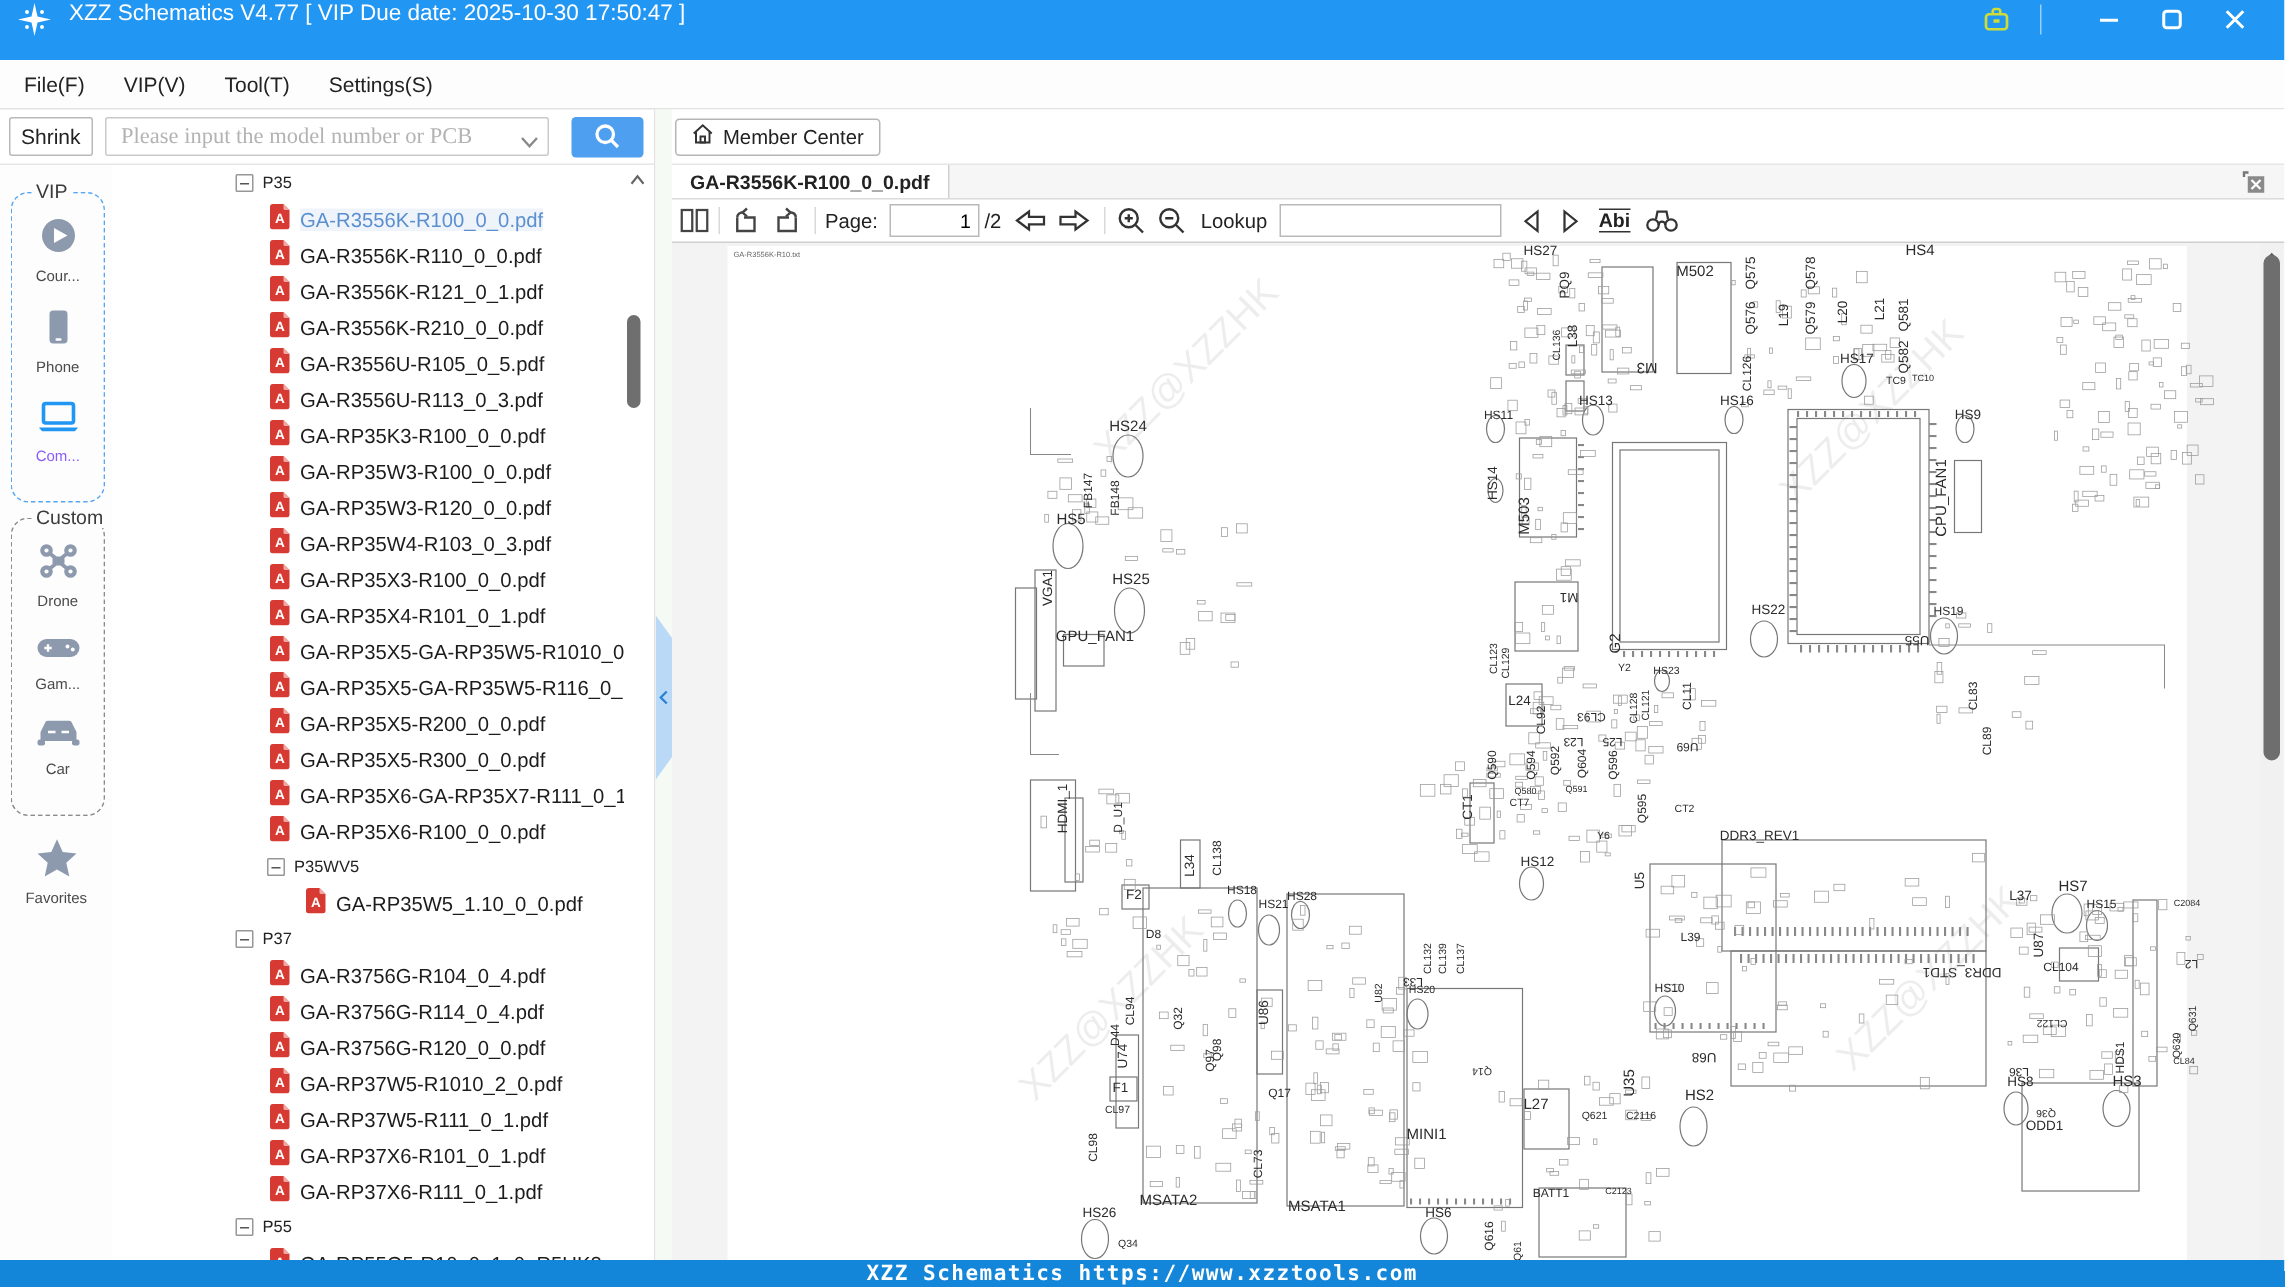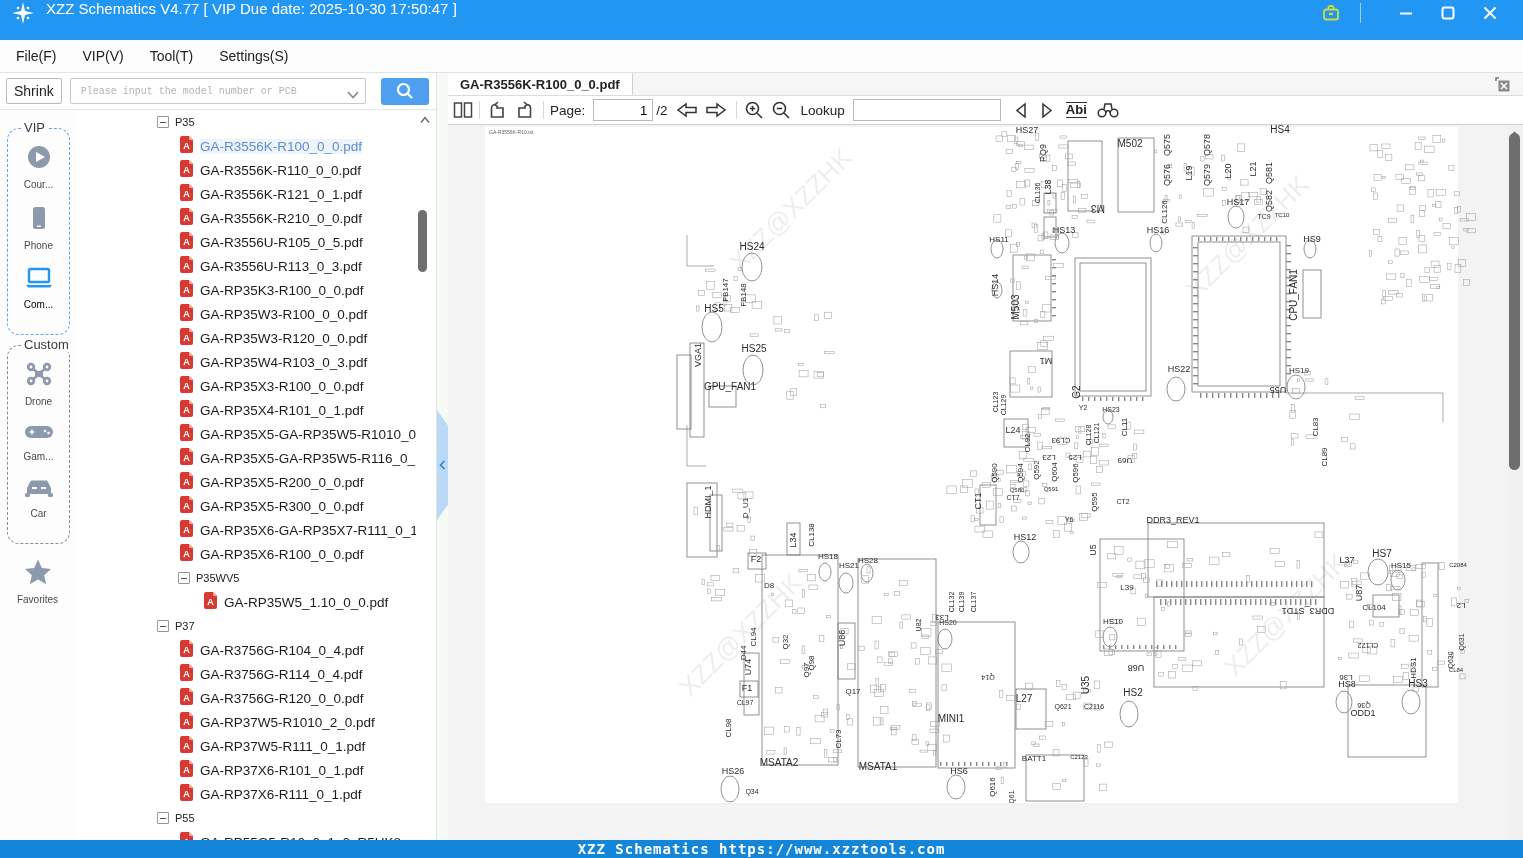--- a/index.html
+++ b/index.html
@@ -12,34 +12,34 @@
   .winbtn{width:26px;height:26px;display:flex;align-items:center;justify-content:center;margin-left:16px;cursor:pointer}
   
   .menubar{height:33px;border-bottom:1px solid #e2e2e2;display:flex;align-items:center;padding-left:16px;background:#fdfdfd}
   .menubar span{font-size:14px;margin-right:26px;cursor:pointer}
   
   .main{display:flex;height:767px}
   .left{width:437px;display:flex;flex-direction:column;border-right:1px solid #e3e3e3}
   .searchrow{height:37px;border-bottom:1px solid #e6e6e6;display:flex;align-items:center;flex:none}
   .shrinkbtn{margin-left:6px;height:26px;padding:0 7px;border:1px solid #b9b9b9;border-radius:2px;background:#fff;font-size:14px;display:flex;align-items:center;cursor:pointer}
   .searchbox{position:relative;margin-left:8px;width:296px;height:26px}
-  .searchbox input{width:100%;height:100%;border:1px solid #c9c9c9;border-radius:2px;padding:0 26px 0 10px;font-size:10px;font-family:Liberation Mono, monospace;color:#333}
+  .searchbox input{width:100%;height:100%;border:1px solid #c9c9c9;border-radius:2px;padding:0 26px 0 10px;font-size:15px;font-family:Liberation Serif, serif;color:#333}
   .searchbox input::placeholder{color:#b3b3b3}
   .searchbox .chev{position:absolute;right:7px;top:9px}
   .searchgo{margin-left:15px;width:48px;height:27px;background:#4f9ff0;border-radius:3px;display:flex;align-items:center;justify-content:center;cursor:pointer}
   .leftbody{flex:1;display:flex;min-height:0;background:#fff}
   
   .iconbar{width:75px;flex:none;padding-top:8px;position:relative;background:#fdfdfd}
   .group{position:relative;margin:10px 5px 0 7px;border-radius:12px;padding:14px 0 10px}
   .group.vip{border:1.6px dashed #57a6f2}
   .group.custom{border:1.6px dashed #8b8b8b}
   .group .gtitle{position:absolute;top:-9px;left:13px;background:#fdfdfd;padding:0 3px;font-size:13px;color:#3b3b3b}
   .sbitem{display:flex;flex-direction:column;align-items:center;margin-bottom:14px;cursor:pointer}
   .sbitem .lbl{margin-top:5px;font-size:10px;color:#4a4a4a;max-width:60px;white-space:nowrap;overflow:hidden}
-  .sbitem.active .lbl{color:#000000}
+  .sbitem.active .lbl{color:#8b5cf6}
   .fav{margin-top:14px}
   
   .tree{flex:1;position:relative;overflow:hidden;background:#fff;font-size:13.5px}
   .trow{position:absolute;left:0;right:20px;height:24px;display:flex;align-items:center;white-space:nowrap;overflow:hidden;cursor:pointer}
   .toggler{width:12px;height:12px;border:1px solid #979797;border-radius:1px;position:relative;flex:none;background:#fff}
   .toggler:after{content:"";position:absolute;left:2px;right:2px;top:5px;height:1.4px;background:#555}
   .tlabel{margin-left:6px;font-size:11px}
   .flabel{margin-left:6px;color:#1c1c1c}
   .trow.sel .flabel{color:#5b8fd0;background:rgba(100,150,220,.10)}
   .treescroll{position:absolute;right:8px;top:0;bottom:0;width:10px}
@@ -452,20 +452,32 @@
 
   <div class="splitter">
     <div class="collapser">
       <svg width="7" height="10" viewBox="0 0 7 10">
           <path d="M5.5 1 L1.5 5 L5.5 9" fill="none" stroke="#2a7fd4" stroke-width="1.5"></path>
         </svg>
     </div>
   </div>
 
   <div class="right">
+    <div class="memberrow">
+      <div class="membtn">
+        <span>
+          <svg width="15" height="15" viewBox="0 0 15 15" fill="none" stroke="#333" stroke-width="1.3">
+            <path d="M1.5 7 L7.5 1.5 L13.5 7"></path>
+              <path d="M3 6 V13 H12 V6"></path>
+              <rect x="6" y="9" width="3" height="4"></rect>
+          </svg>
+        </span>
+        <span>Member Center</span>
+      </div>
+    </div>
 
     <div class="tabbar">
       <div class="tab">GA-R3556K-R100_0_0.pdf</div>
       <span class="tabclose">
         <svg width="17" height="17" viewBox="0 0 17 17">
           <path d="M2 5 V2 H5" fill="none" stroke="#777" stroke-width="1.6"></path>
           <rect x="4.5" y="4.5" width="11" height="11" fill="#8a8a8a"></rect>
           <path d="M7 7 L13 13 M13 7 L7 13" stroke="#fff" stroke-width="1.5"></path>
         </svg>
       </span>

